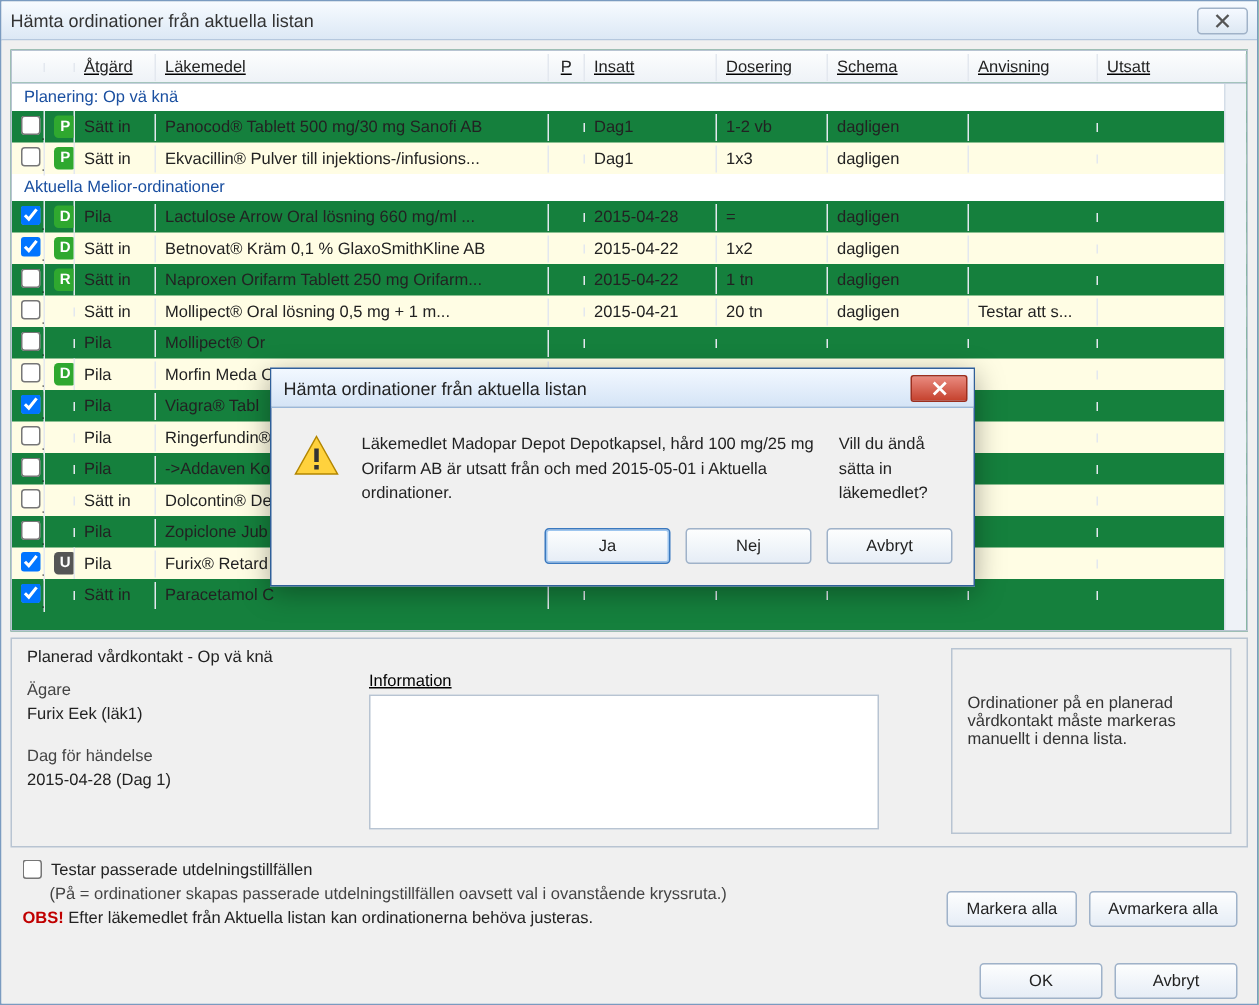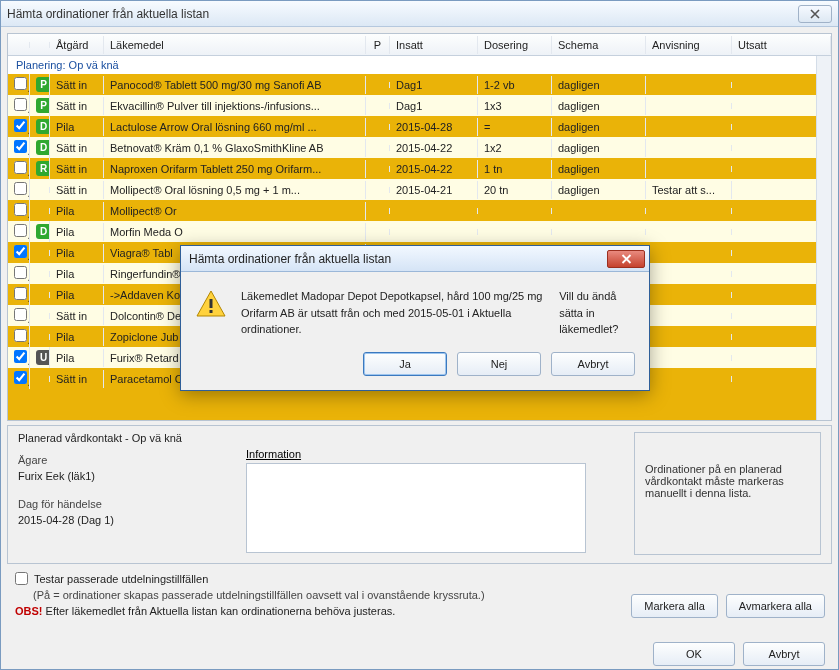--- a/index.html
+++ b/index.html
@@ -43,24 +43,25 @@
     flex: 1;
     padding: 6px 6px 6px 6px;
     display: flex;
     flex-direction: column;
     background: #f0f0f0;
     gap: 4px;
     overflow: hidden;
   }
   .grid-wrap {
     border: 1px solid #b8c4d2;
-    background: #eab308;
+    background: #15803d;
     height: 388px;
     overflow: hidden;
     position: relative;
+    text-decoration: underline;
   }
   .grid-header {
     display: flex;
     background: linear-gradient(to bottom,#fdfefe,#eef2f7);
     border-bottom: 1px solid #c5d0dd;
     height: 22px;
     align-items: center;
     font-size: 11px;
     color: #222;
   }
@@ -211,20 +212,21 @@
             <div class="col c-icon"><span class="badge P">P</span></div>
             <div class="col c-atg">Sätt in</div>
             <div class="col c-med">Ekvacillin® Pulver till injektions-/infusions...</div>
             <div class="col c-p"></div>
             <div class="col c-ins">Dag1</div>
             <div class="col c-dos">1x3</div>
             <div class="col c-sch">dagligen</div>
             <div class="col c-anv"></div>
             <div class="col c-uts"></div>
           </div>
+          <div class="group-row">Aktuella Melior-ordinationer</div>
           <div class="row">
             <div class="col c-check"><input type="checkbox" checked="" style=""></div>
             <div class="col c-icon"><span class="badge D">D</span></div>
             <div class="col c-atg">Pila</div>
             <div class="col c-med">Lactulose Arrow Oral lösning 660 mg/ml ...</div>
             <div class="col c-p"></div>
             <div class="col c-ins">2015-04-28</div>
             <div class="col c-dos">=</div>
             <div class="col c-sch">dagligen</div>
             <div class="col c-anv"></div>

